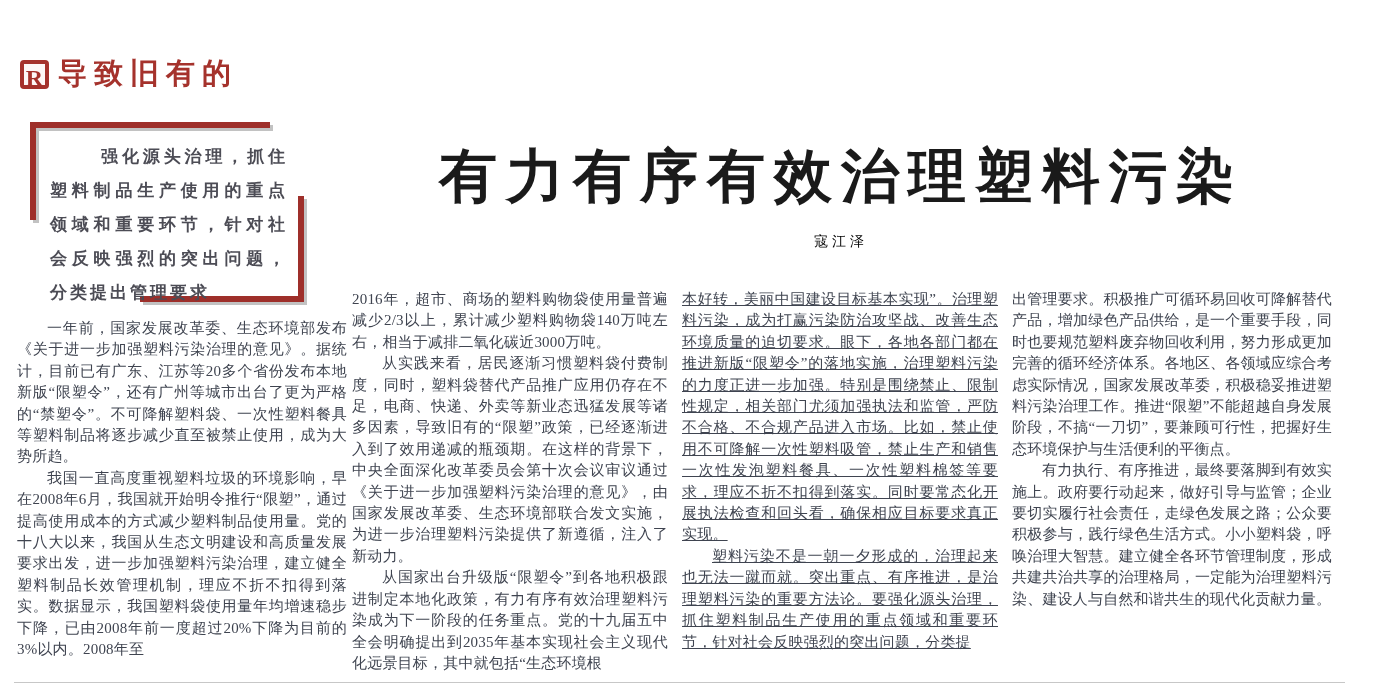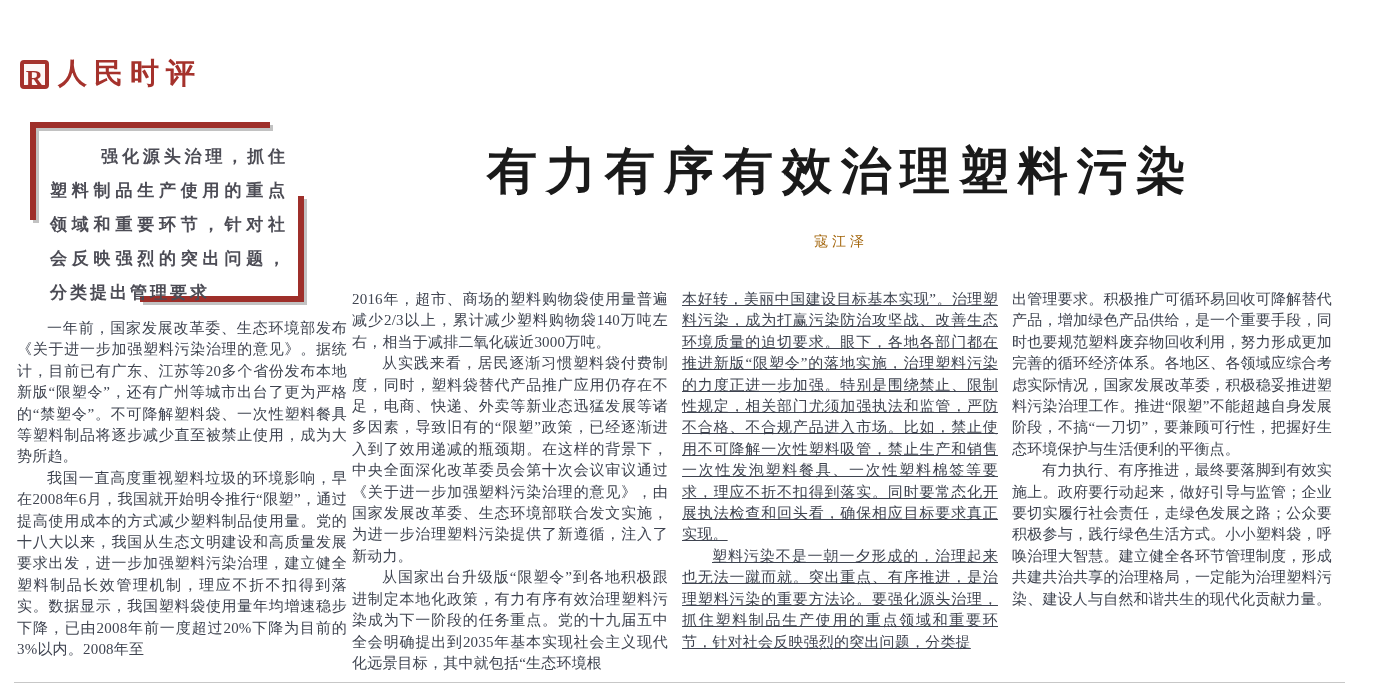--- a/index.html
+++ b/index.html
@@ -37,25 +37,25 @@
     position:absolute; left:20px; top:18px; width:238px;
     font-family:Liberation Sans, sans-serif; font-weight:bold;
     color:#4c4c55; font-size:17px; line-height:34px; letter-spacing:3px;
     text-indent:3em; text-align:justify;
   }
 
   
   .headline {
     position:absolute; left:350px; top:138px; width:982px; text-align:center;
     font-family:"Liberation Sans", sans-serif; font-weight:bold;
-    font-size:50px; letter-spacing:9px; color:#1a1a1a; white-space:nowrap;
+    font-size:58px; letter-spacing:9px; color:#1a1a1a; white-space:nowrap;
   }
   .author {
     position:absolute; left:350px; top:233px; width:982px; text-align:center;
-    font-size:14px; color:#a16207; letter-spacing:4px;
+    font-size:14px; color:#000000; letter-spacing:4px;
   }
 
   
   .col {
     position:absolute; font-size:15px; line-height:21.4px; color:#3f4450;
     text-align:justify; letter-spacing:0.2px;
   }
   .col p { margin:0; }
   .col p.indent { text-indent:2em; }
   .col-1 { left:17px;  top:318px; width:330px; }
@@ -69,21 +69,21 @@
     border-top:1.5px solid #c7c7c7;
   }
 </style>
 </head>
 <body>
 
 <div class="page">
 
   <div class="masthead">
     <div class="logo-box">R</div>
-    <div class="section-title">人民时评</div>
+    <div class="section-title">导致旧有的</div>
   </div>
 
   <div class="pull-quote">
     <div class="bracket-tl"></div>
     <div class="bracket-br"></div>
     <div class="pull-quote-text">强化源头治理，抓住塑料制品生产使用的重点领域和重要环节，针对社会反映强烈的突出问题，分类提出管理要求</div>
   </div>
 
   <div class="headline">有力有序有效治理塑料污染</div>
   <div class="author">寇江泽</div>

